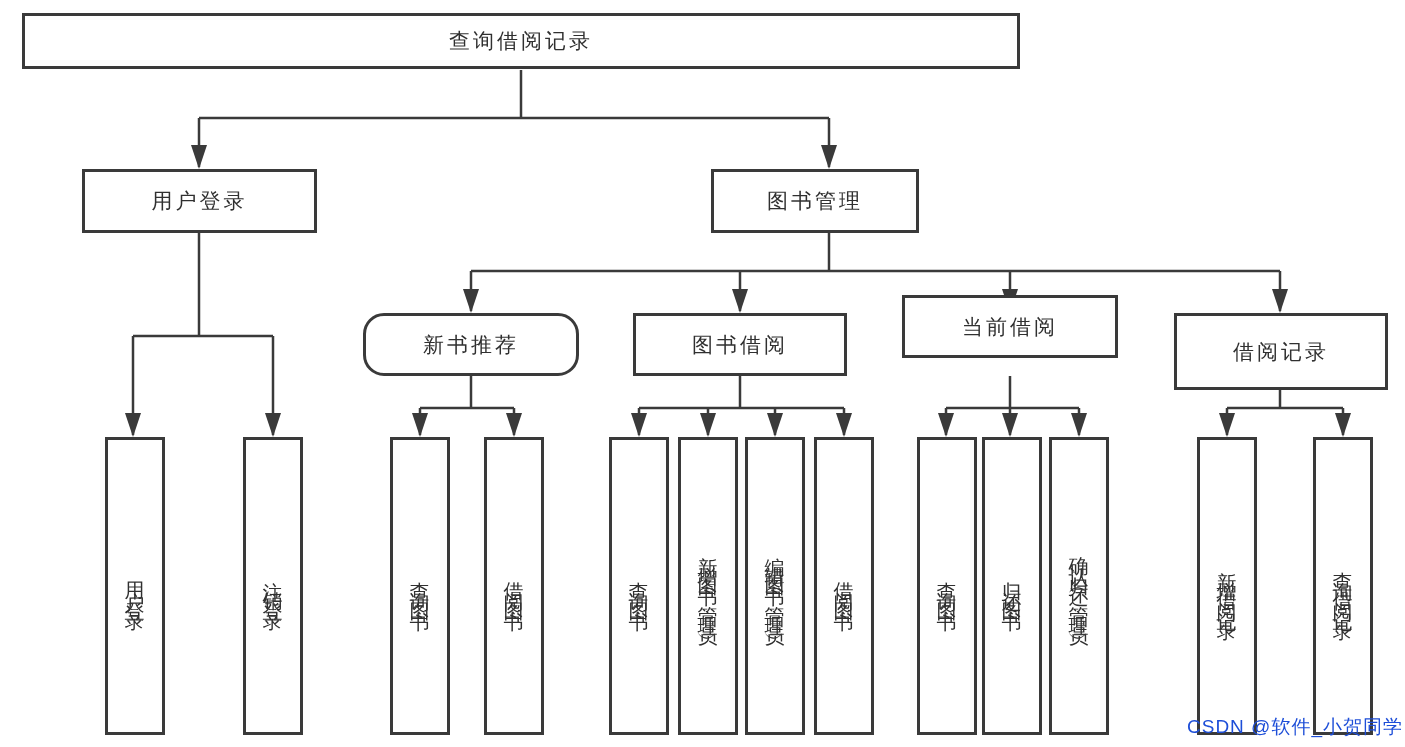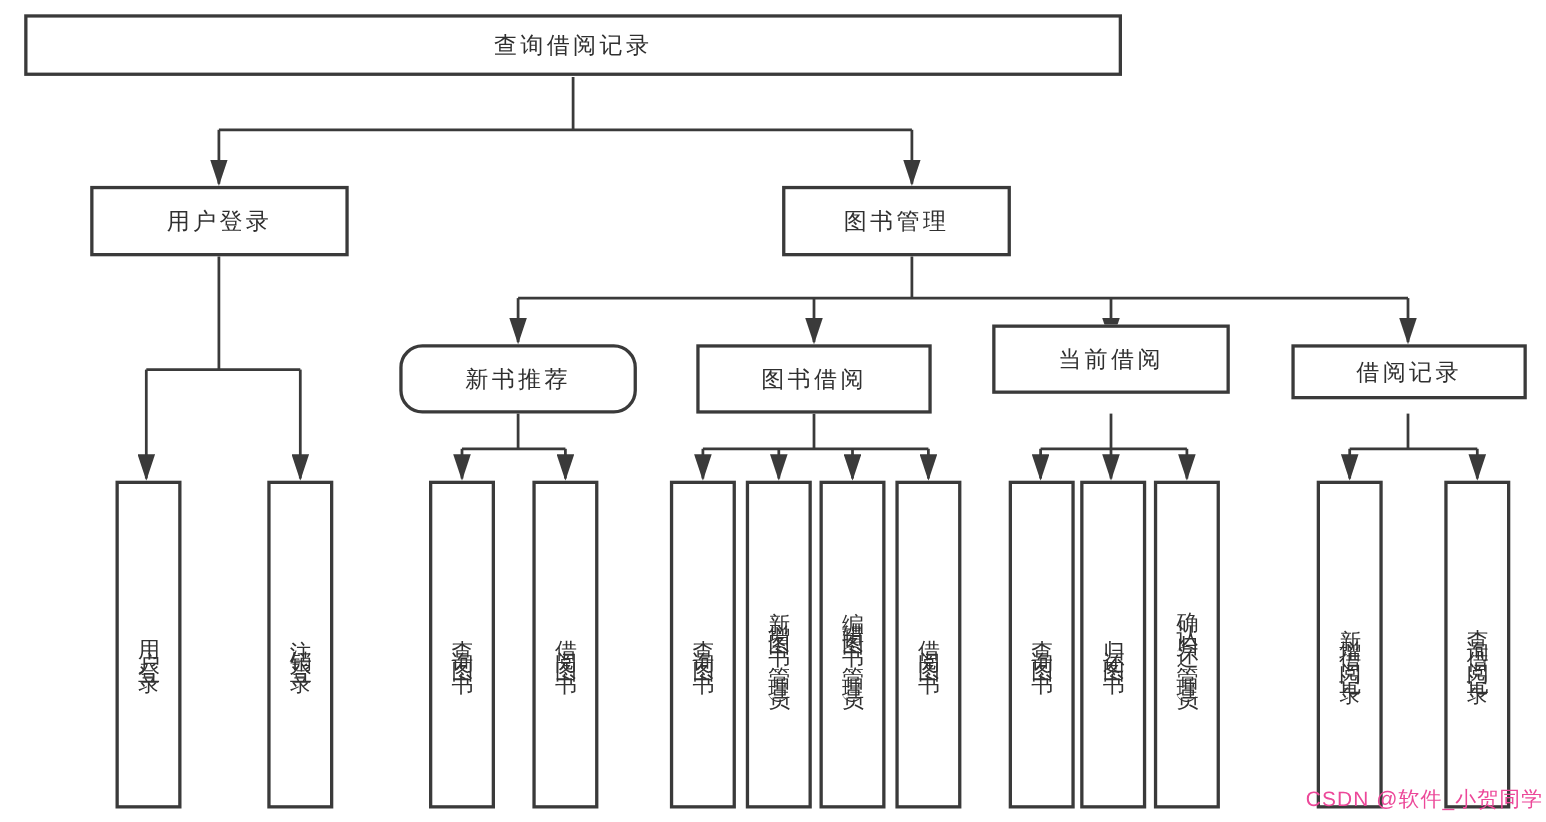--- a/index.html
+++ b/index.html
@@ -33,41 +33,41 @@
   }
   
   #n-root          { left:22px;   top:13px;  width:998px; height:56px; }
   
   #n-user-login-br { left:82px;   top:169px; width:235px; height:64px; }
   #n-book-mgmt-br  { left:711px;  top:169px; width:208px; height:64px; }
   
   #n-new-book-rec  { left:363px;  top:313px; width:216px; height:63px;border-radius:21px; }
   #n-book-borrow   { left:633px;  top:313px; width:214px; height:63px; }
   #n-cur-borrow    { left:902px;  top:295px; width:216px; height:63px; }
-  #n-borrow-rec    { left:1174px; top:313px; width:214px; height:50px; }
+  #n-borrow-rec    { left:1174px; top:313px; width:214px; height:77px; }
   
   .leaf { top:437px; width:60px; height:298px; }
   #l-user-login    { left:105px; }
   #l-logout        { left:243px; }
   #l-rec-query     { left:390px; }
   #l-rec-borrow    { left:484px; }
   #l-bor-query     { left:609px; }
   #l-bor-add       { left:678px; }
   #l-bor-edit      { left:745px; }
   #l-bor-borrow    { left:814px; }
   #l-cur-query     { left:917px; }
   #l-cur-return    { left:982px; }
   #l-cur-confirm   { left:1049px; }
   #l-add-record    { left:1197px; }
   #l-query-record  { left:1313px; }
   .watermark {
     position:absolute;
     left:1187px; top:714px;
     font-size:19px;
-    color:#ec4899;
+    color:#1d4ed8;
     letter-spacing:1px;
     white-space:nowrap;
   }
 </style>
 </head>
 <body>
 
 <div class="canvas">
 
   <svg class="wires" viewBox="0 0 1405 747" fill="none" stroke="#3a3a3a" stroke-width="2.5">

